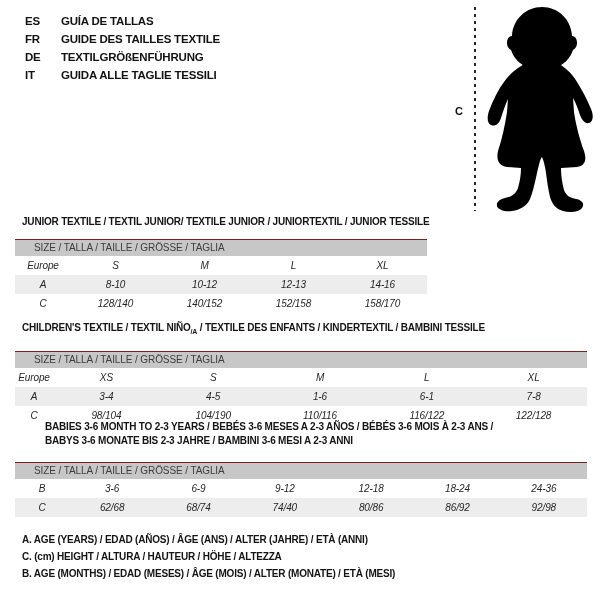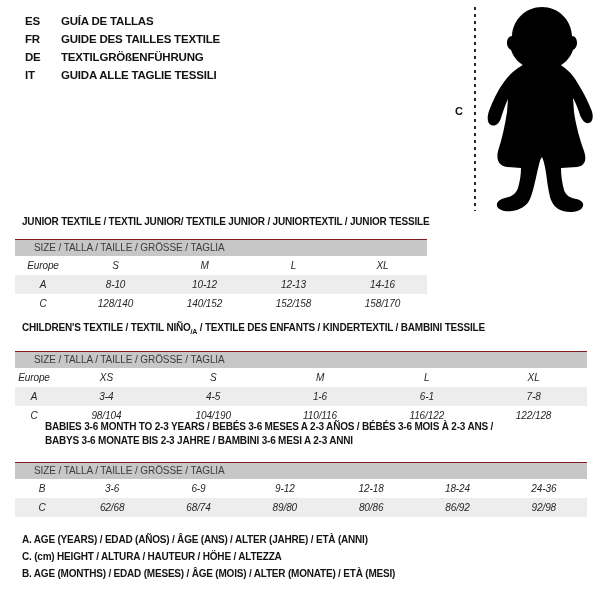--- a/index.html
+++ b/index.html
@@ -199,21 +199,21 @@
         <td>6-9</td>
         <td>9-12</td>
         <td>12-18</td>
         <td>18-24</td>
         <td>24-36</td>
       </tr>
       <tr class="alt">
         <td class="lbl">C</td>
         <td>62/68</td>
         <td>68/74</td>
-        <td>89/80</td>
+        <td>74/40</td>
         <td>80/86</td>
         <td>86/92</td>
         <td>92/98</td>
       </tr>
     </tbody>
       </table>
   </section>
 
   <div class="legend">
     <div class="legend-line">A. AGE (YEARS) / EDAD (AÑOS) / ÂGE (ANS) / ALTER (JAHRE) / ETÀ (ANNI)</div>

